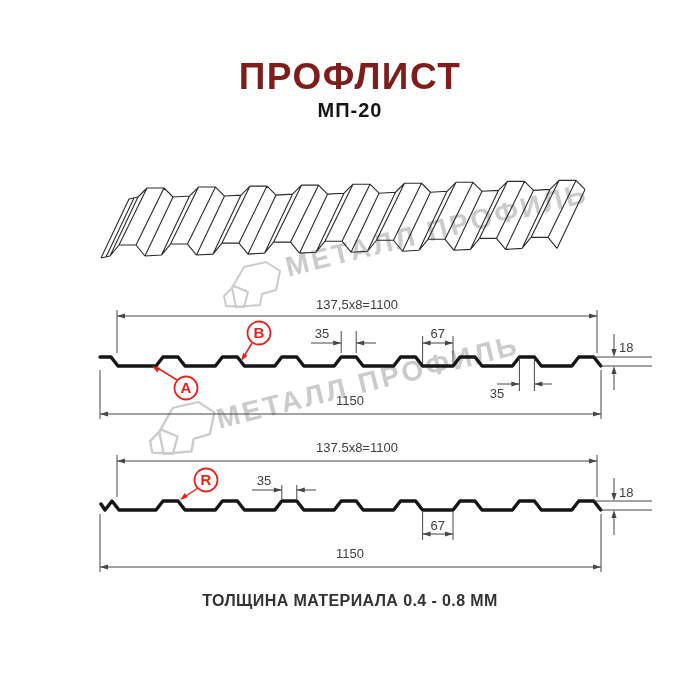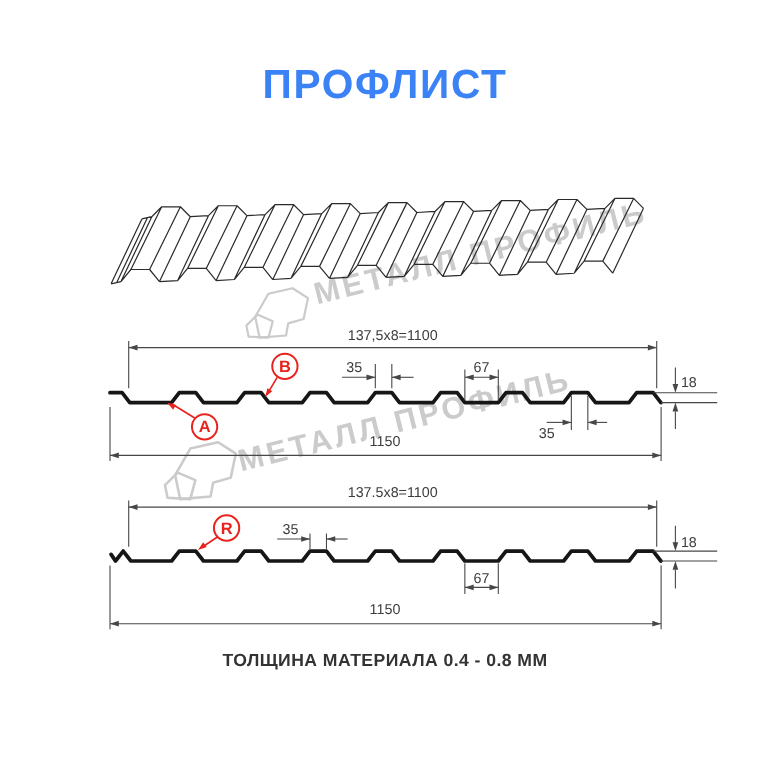--- a/index.html
+++ b/index.html
@@ -1,19 +1,19 @@
 <!DOCTYPE html>
 <html style="--red: #e8231d; --line: #474747; --ink: #161616; --wm: #cbcbcb;"><head>
 <meta charset="utf-8">
 <style>
   html,body{margin:0;padding:0;background:#fff;}
   .container{position:relative;width:700px;height:700px;background:#ffffff;overflow:hidden;
              font-family:"Liberation Sans",sans-serif;}
   .title{position:absolute;top:56px;left:0;width:100%;text-align:center;
-         font-size:37px;font-weight:800;letter-spacing:1.5px;color:#3b82f6;}
+         font-size:37px;font-weight:800;letter-spacing:1.5px;color:#7f1d1d;}
   .subtitle{position:absolute;top:99px;left:0;width:100%;text-align:center;
             font-size:20px;font-weight:600;letter-spacing:1px;color:#161616;}
   .footer{position:absolute;top:592px;left:0;width:100%;text-align:center;
           font-size:16px;font-weight:700;letter-spacing:.4px;color:#333;}
   .wm-text{position:absolute;font-weight:bold;font-size:28px;letter-spacing:3px;
            color:var(--wm);transform:rotate(-14deg);transform-origin:left center;
            white-space:nowrap;line-height:32px;}
   svg.draw{position:absolute;left:0;top:0;}
   .profile{stroke:var(--ink);stroke-width:3.4;fill:none;stroke-linejoin:round;stroke-linecap:round;}
   .sheet{stroke:#2b2b2b;stroke-width:1.1;fill:none;stroke-linejoin:round;}
@@ -25,20 +25,21 @@
   .redcircle{stroke:var(--red);stroke-width:1.8;fill:none;}
   .lbl{font:bold 15px "Liberation Sans",sans-serif;fill:var(--red);}
   .logo{stroke:var(--wm);stroke-width:2;fill:none;stroke-linejoin:round;}
 </style>
 </head>
 <body>
 
 <div class="container">
 
   <div class="title">ПРОФЛИСТ</div>
+  <div class="subtitle">МП-20</div>
 
   <div class="wm-text" style="left:286px;top:252px;">МЕТАЛЛ ПРОФИЛЬ</div>
   <div class="wm-text" style="left:217px;top:404px;">МЕТАЛЛ ПРОФИЛЬ</div>
 
   <svg class="draw" width="700" height="700" viewBox="0 0 700 700">
 
     <g transform="translate(224,262)">
       <polygon class="logo" points="8,26 20,5 42,0 56,9 52,28 38,32 36,43 12,45"></polygon>
       <polygon class="logo" points="0,34 10,24 24,30 20,45 2,44"></polygon>
     </g>

